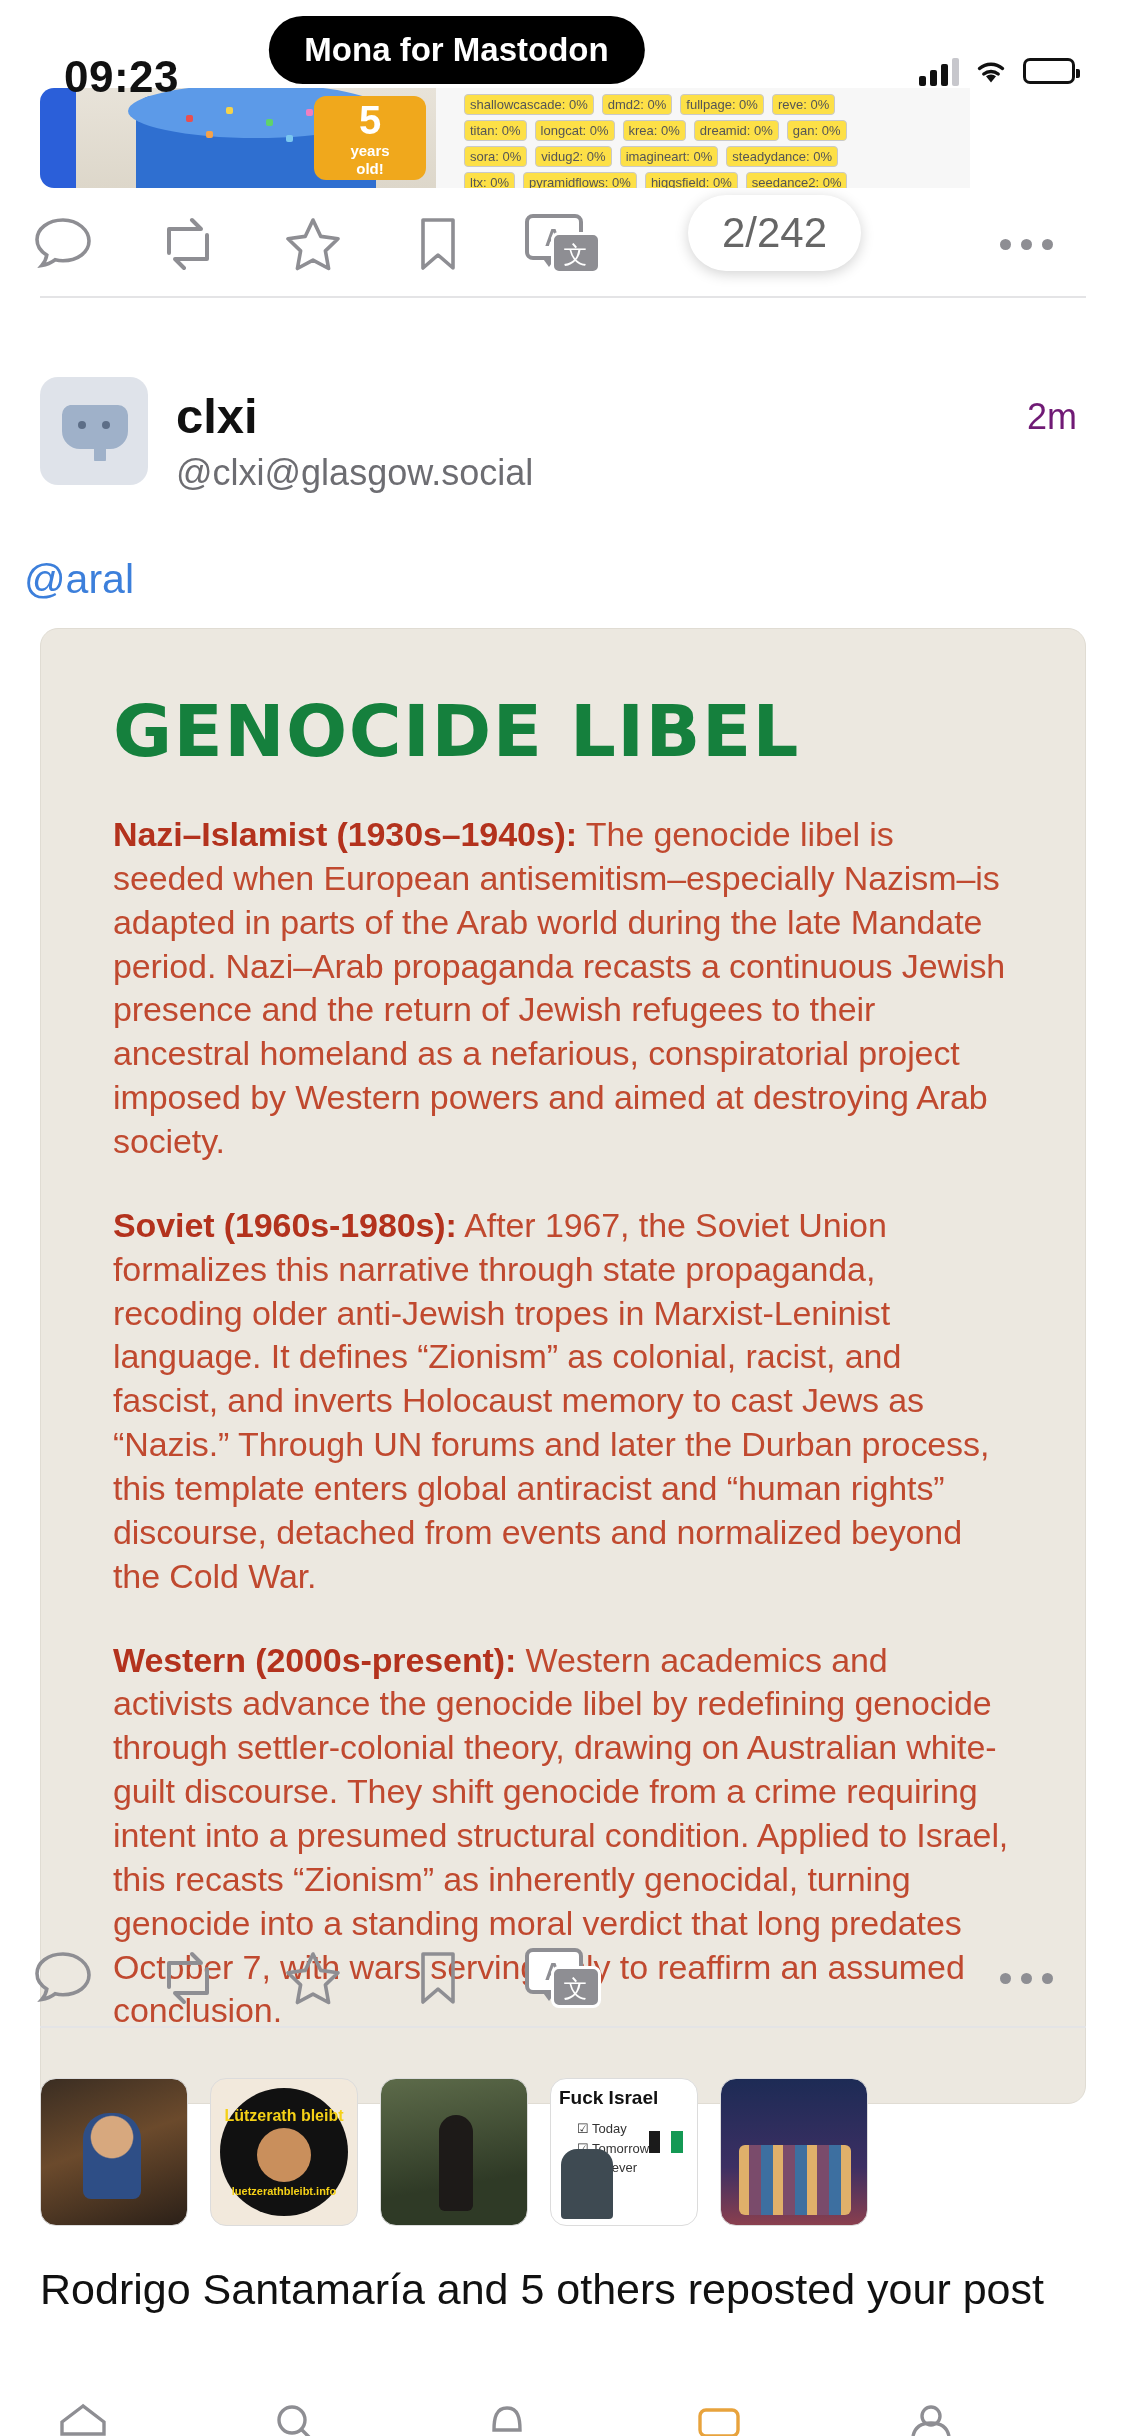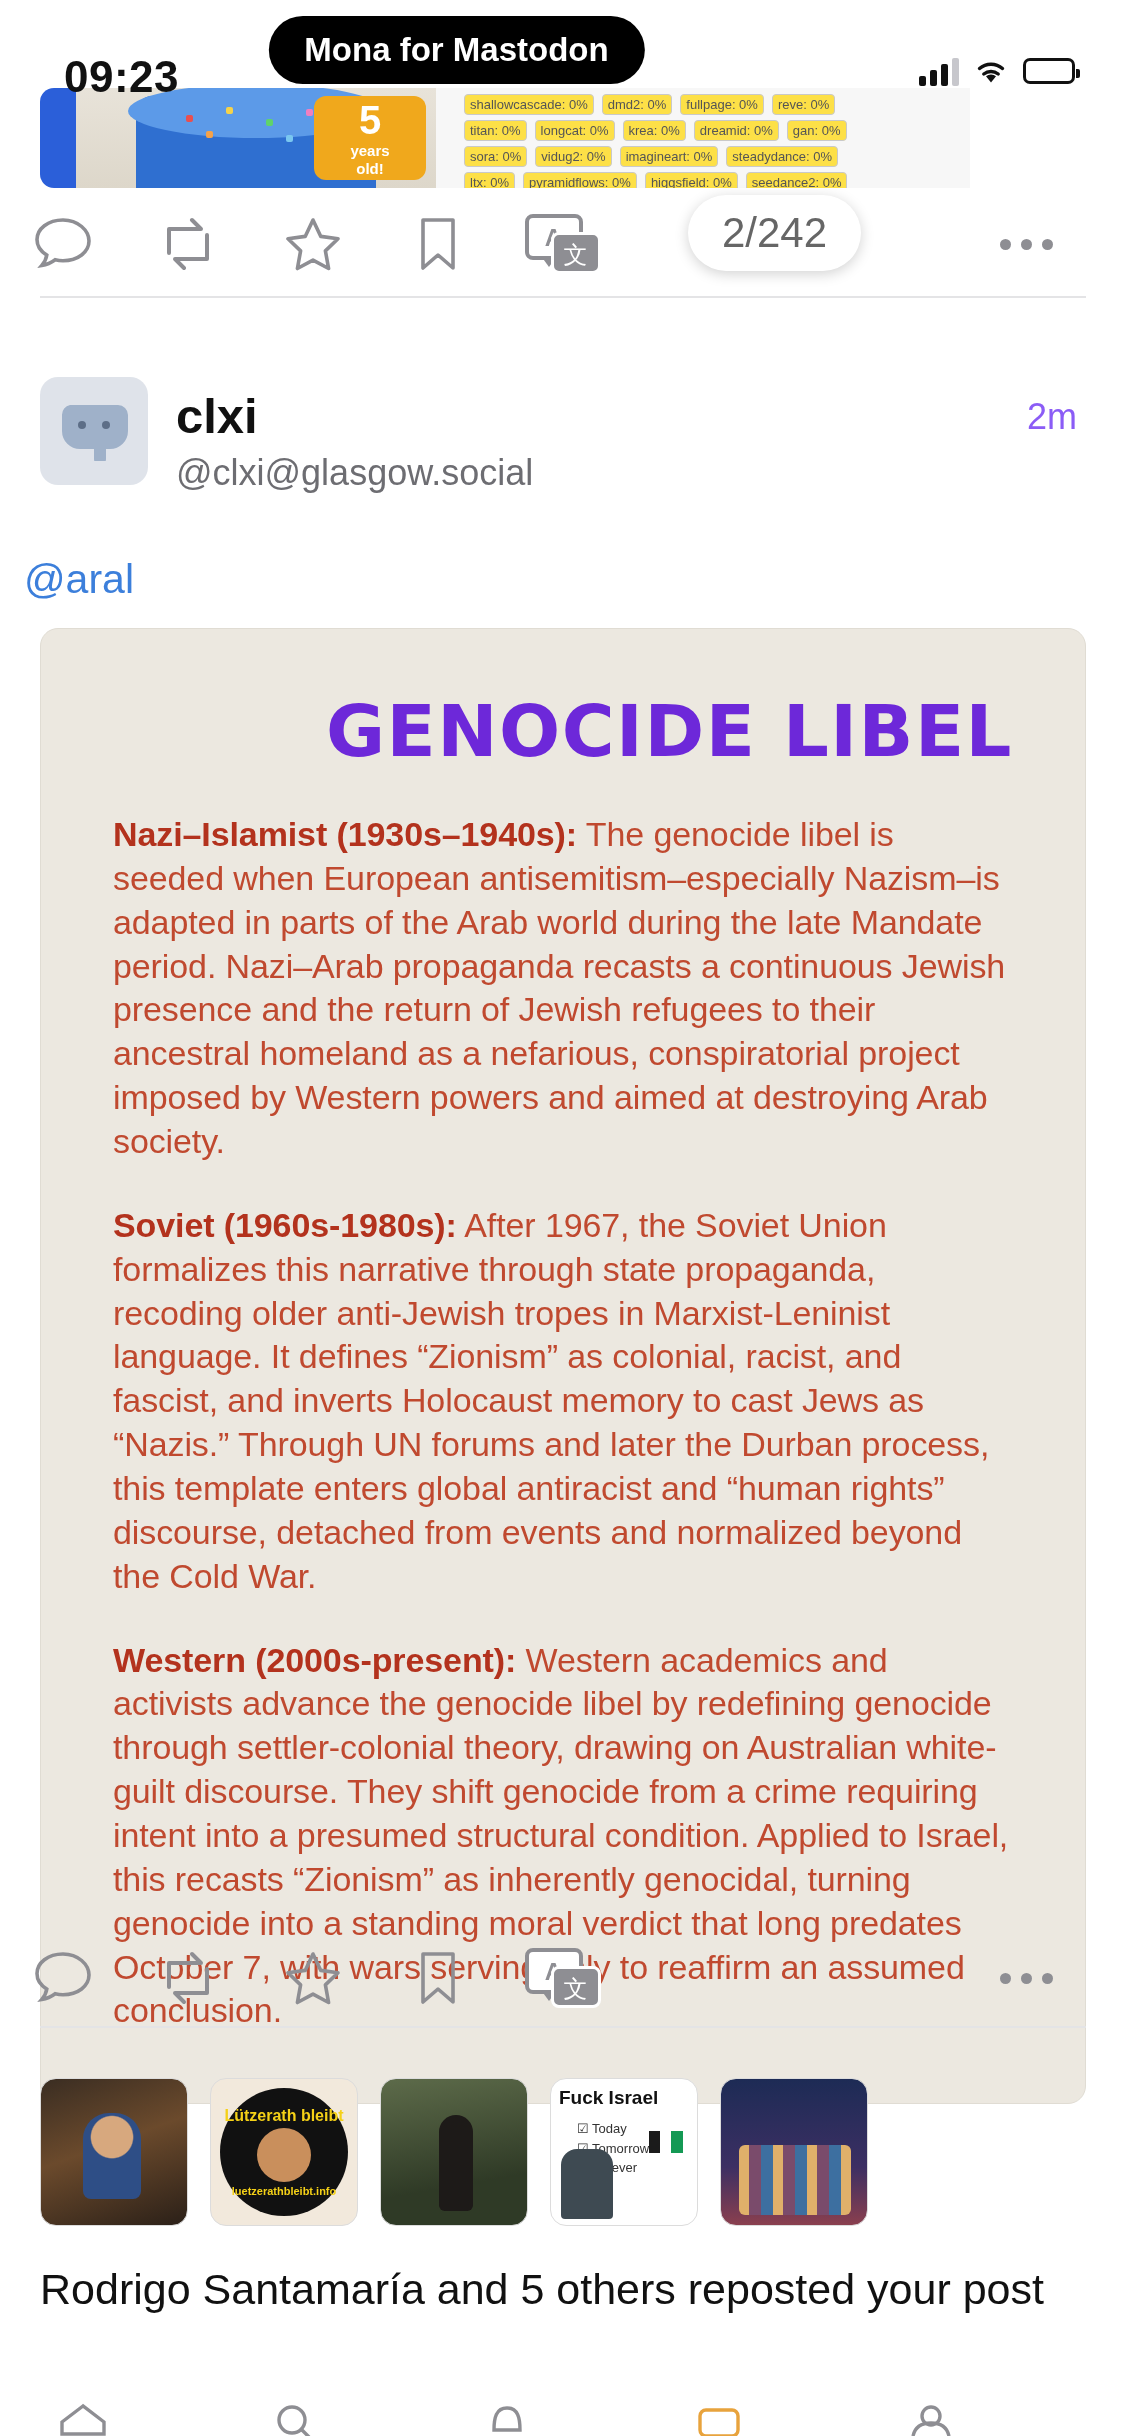--- a/index.html
+++ b/index.html
@@ -138,39 +138,39 @@
   .display-name {
     position:absolute; left: 176px; top: 12px;
     font-size: 49px; font-weight: 700; color: #111;
   }
   .handle {
     position:absolute; left: 176px; top: 76px;
     font-size: 36px; color: #6d6d72;
   }
   .time-ago {
     position:absolute; right: 48px; top: 20px;
-    font-size: 36px; color: #8b5cf6;
+    font-size: 36px; color: #701a75;
   }
 
   .mention {
     position: absolute; left: 24px; font-size: 41px; color: #3c7fdb; font-weight: 500;
   }
 
   
   .card {
     position: absolute; left: 40px; width: 1046px;
     background: #ece8e0; border-radius: 18px; padding: 56px 72px 70px 72px;
     border: 1px solid #e0dcd3;
   }
   .card h1 {
     font-size: 55px; color: #bf3621; font-weight: 400; text-align:center;
     letter-spacing: -0.5px;
   }
   .card h2 {
-    font-size: 72px; color: #6d28d9; font-weight: 800; text-align:right;
+    font-size: 72px; color: #15803d; font-weight: 800; text-align:left;
     letter-spacing: 1.5px; margin-top: 4px; font-family:"DejaVu Sans", sans-serif;
   }
   .card p {
     font-size: 34px; line-height: 1.29; color: #c0492f; margin-top: 40px;
     letter-spacing: -0.1px;
   }
   .card p b { color: #b3321d; font-weight: 700; }
 
   
   .thumbs { position: absolute; left: 40px; display:flex; gap: 22px; }

